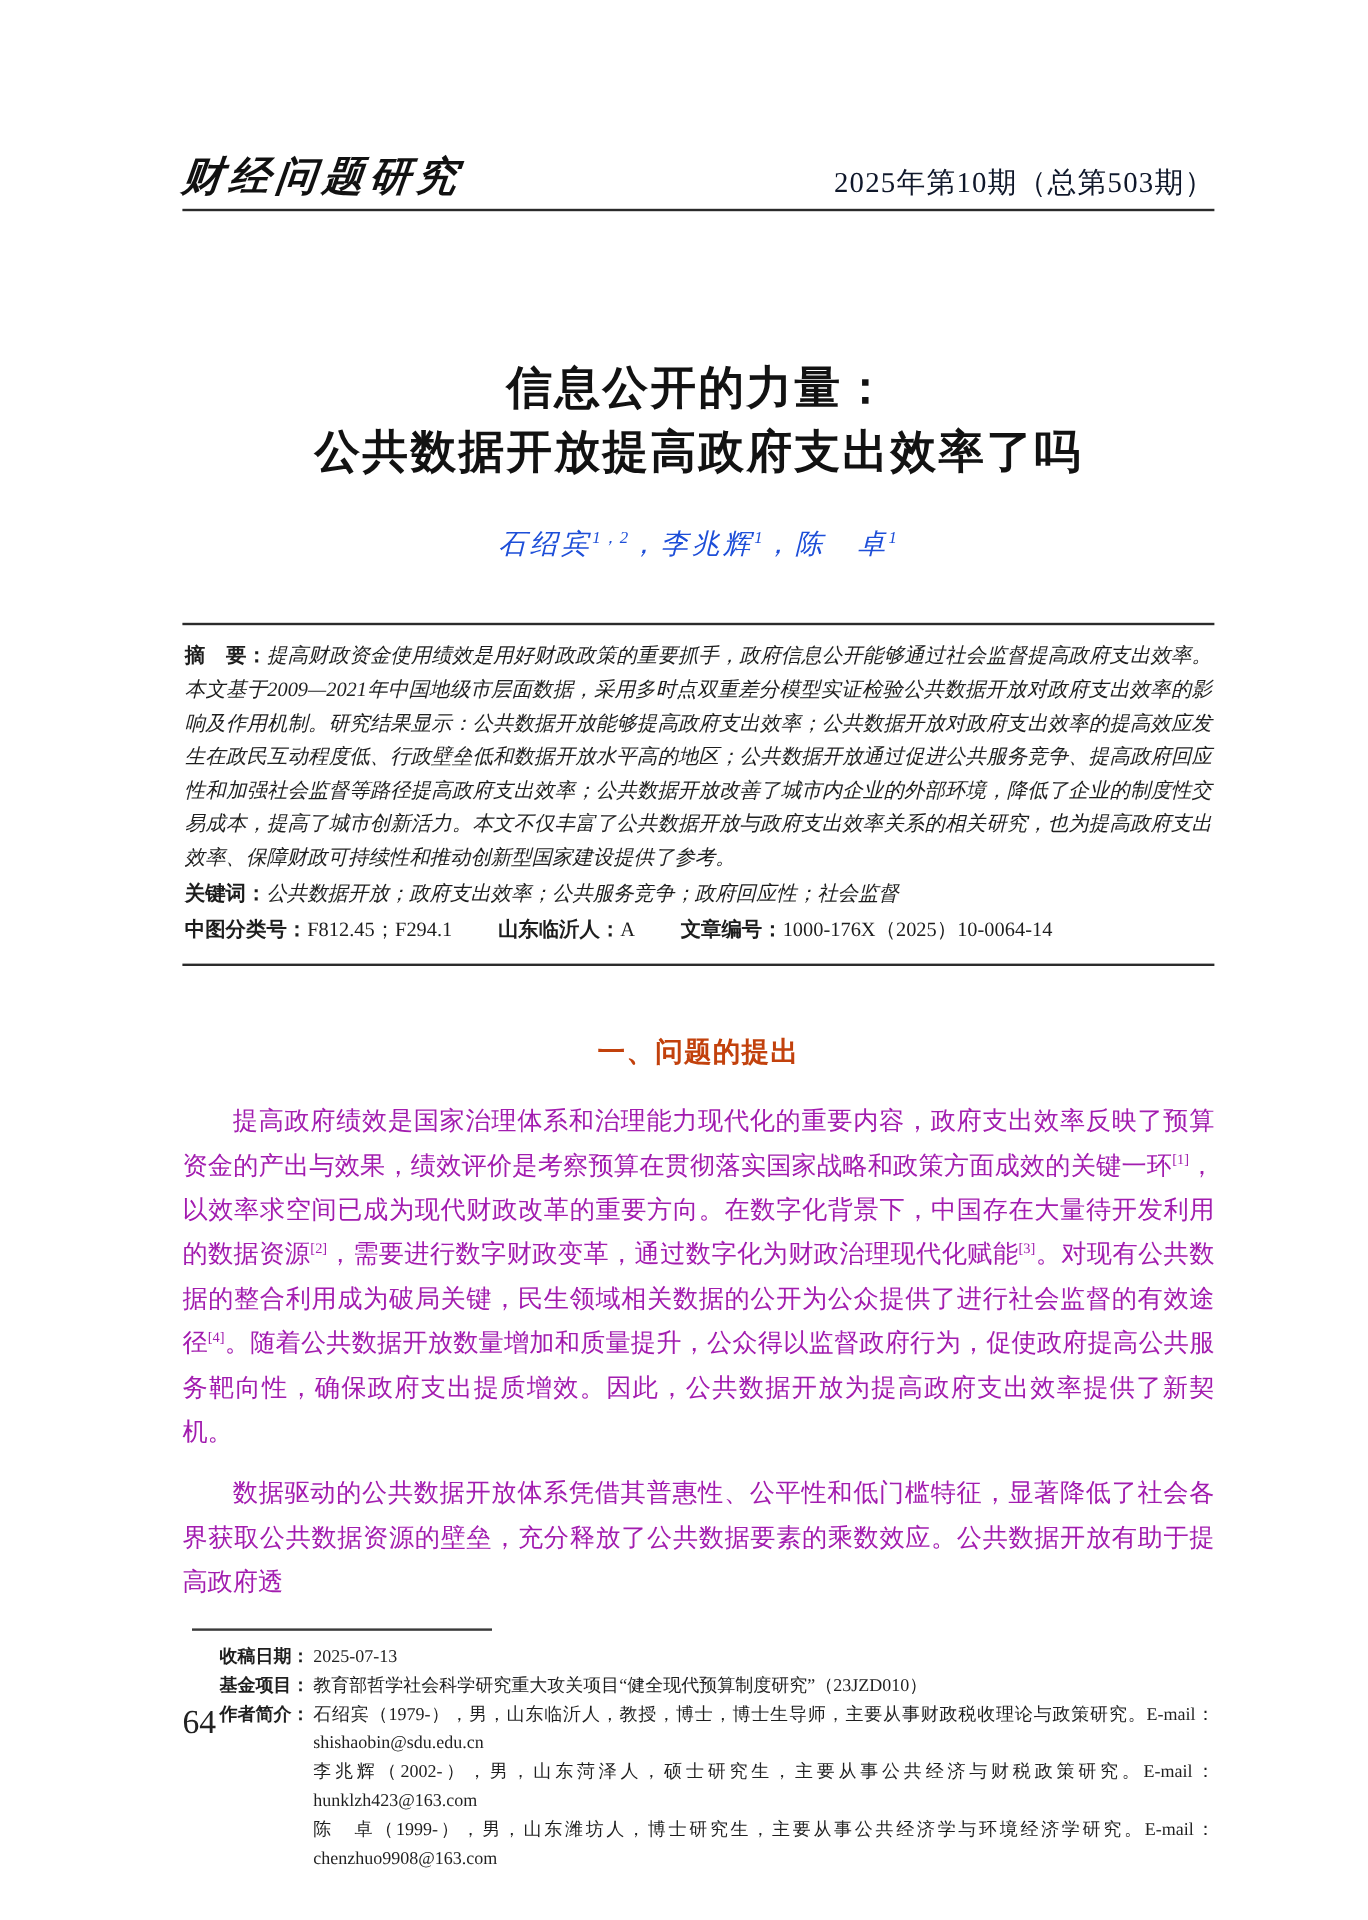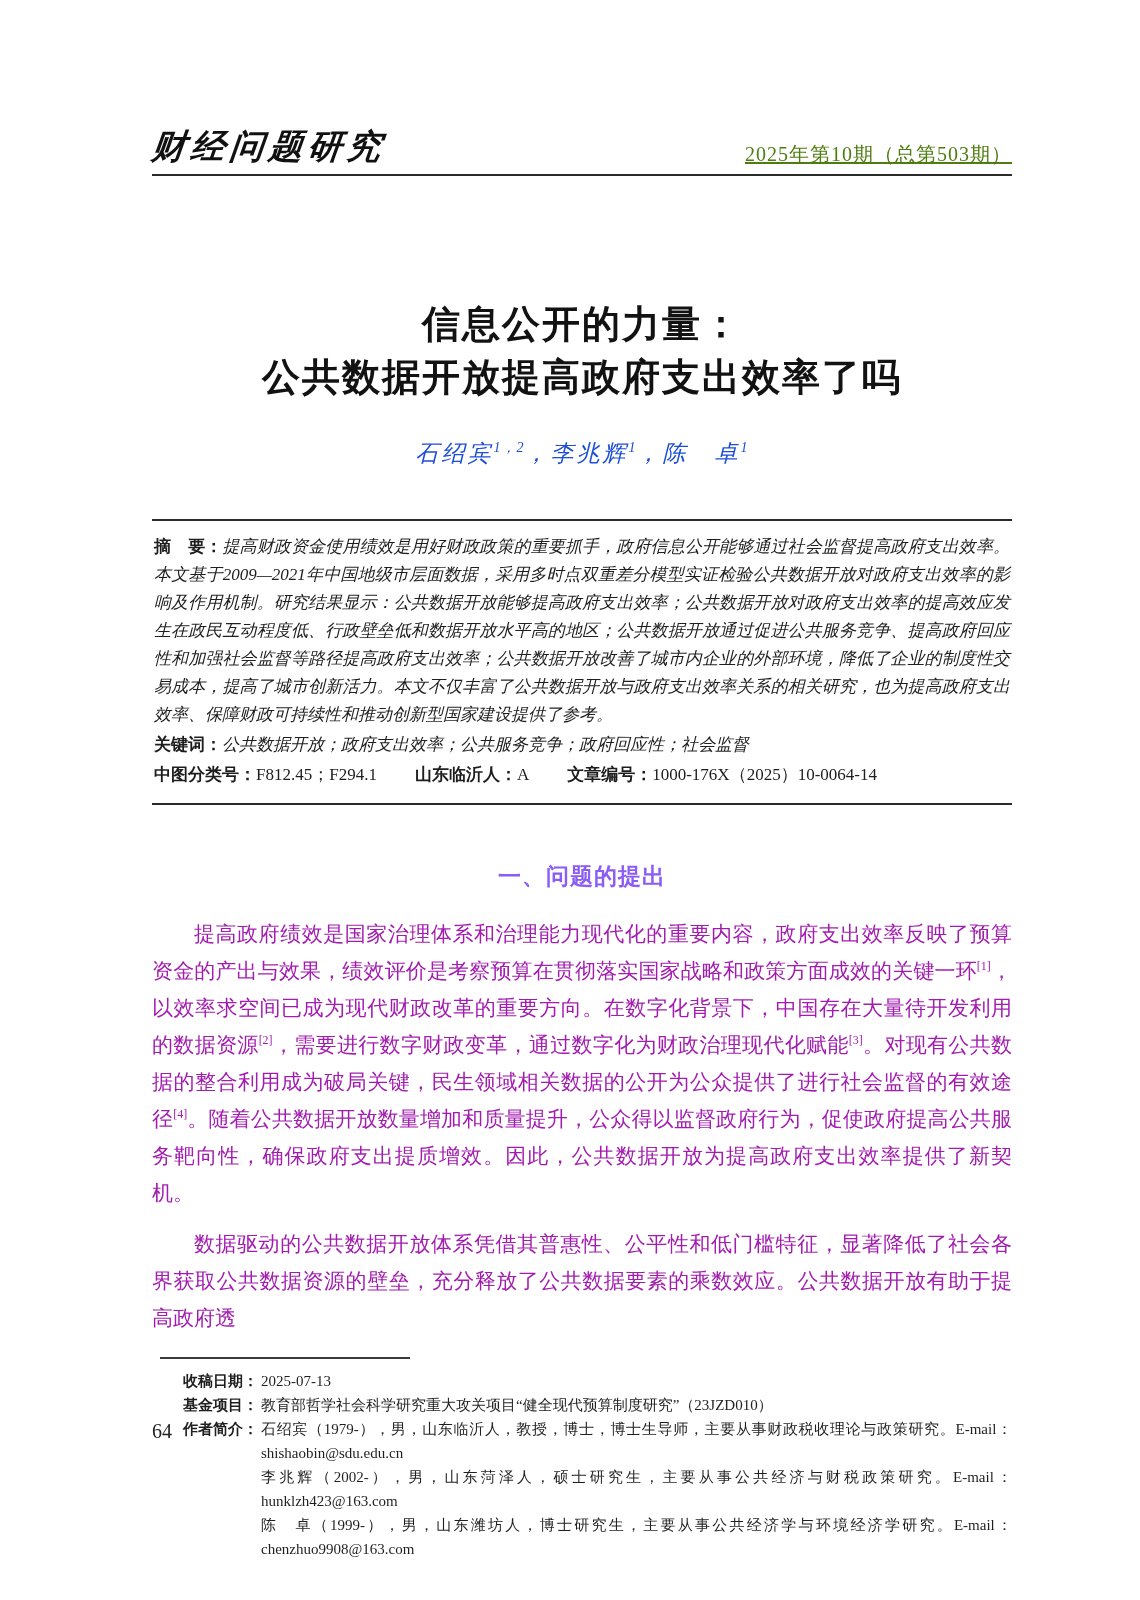--- a/index.html
+++ b/index.html
@@ -25,25 +25,24 @@
   .logo {
     font-family: "Liberation Serif", serif;
     font-size: 34px;
     font-weight: 900;
     font-style: italic;
     letter-spacing: 5px;
     transform: skewX(-6deg);
     color: #111;
   }
   .issue {
-    font-size: 20px;
-    color: #4d7c0f;
+    font-size: 24px;
+    color: #0f172a;
     letter-spacing: 1px;
     padding-bottom: 2px;
-    text-decoration: underline;
   }
   .header-rule {
     border-top: 2px solid #2b2b2b;
     margin-top: 4px;
   }
   
   .title {
     margin-top: 122px;
     text-align: center;
     font-family: "Liberation Sans", sans-serif;
@@ -100,21 +99,21 @@
   }
   .meta-gap { margin-left: 38px; }
   .meta-value { font-style: normal; }
   
   .section-heading {
     margin-top: 56px;
     text-align: center;
     font-family: "Liberation Sans", sans-serif;
     font-weight: 700;
     font-size: 23px;
-    color: #8b5cf6;
+    color: #c2410c;
     letter-spacing: 1px;
   }
   .body-para {
     margin-top: 14px;
     font-size: 21px;
     line-height: 37px;
     text-align: justify;
     text-indent: 2em;
     color: #a21caf;
   }
@@ -145,21 +144,21 @@
     font-weight: 700;
     white-space: nowrap;
   }
   .fn-content { flex: 1 1 auto; text-align: justify; }
   .fn-content .bio { text-align: justify; }
   
   .page-number {
     position: absolute;
     left: 152px;
     top: 1420px;
-    font-size: 20px;
+    font-size: 28px;
     color: #222;
   }
 </style>
 </head>
 <body>
 
 <div class="page">
 
   <header class="page-header">
     <div class="logo">财经问题研究</div>

